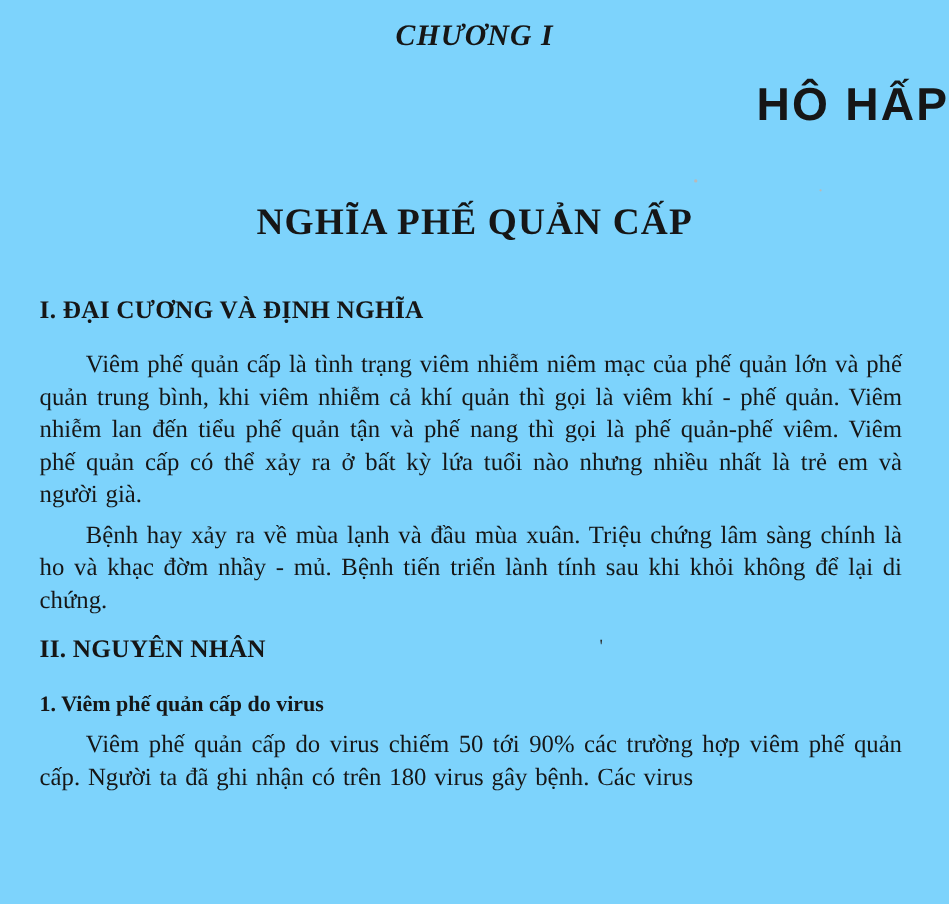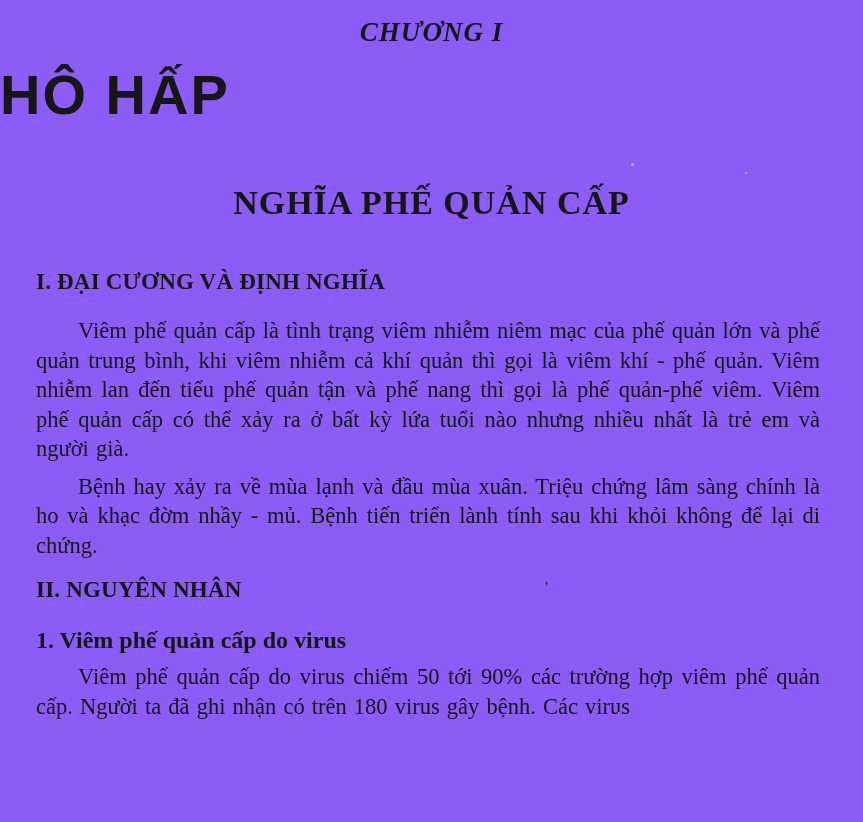--- a/index.html
+++ b/index.html
@@ -1,41 +1,41 @@
 <!DOCTYPE html>
 <html lang="vi"><head>
 <meta charset="utf-8">
 <style>
   * { margin: 0; padding: 0; box-sizing: border-box; }
   html, body { background: #ffffff; }
   .page {
     position: relative;
     width: 863px;
     height: 822px;
-    background: #8b5cf6;
+    background: #7dd3fc;
     overflow: hidden;
     color: #161616;
     font-family: "Liberation Serif", "DejaVu Serif", serif;
   }
   .chapter-label {
     margin-top: 16px;
     text-align: center;
     font-style: italic;
     font-weight: 600;
     font-size: 27px;
     line-height: 32px;
     letter-spacing: 1px;
     font-family: "Liberation Serif", "DejaVu Serif", serif;
   }
   .chapter-title {
     margin-top: 24px;
-    text-align: left;
+    text-align: right;
     font-family: "Liberation Sans", "DejaVu Sans", sans-serif;
     font-weight: 700;
-    font-size: 56px;
+    font-size: 42px;
     line-height: 46px;
     letter-spacing: 2px;
   }
   .article-title {
     margin-top: 64px;
     text-align: center;
     font-weight: 700;
     font-size: 34px;
     line-height: 42px;
     letter-spacing: 1px;
@@ -58,21 +58,21 @@
   .stray-mark {
     position: absolute;
     left: 509px;   
     top: 2px;
     font-size: 17px;
     color: #2a2a2a;
   }
   .sub-heading {
     margin-top: 22px;
     font-weight: 700;
-    font-size: 24px;
+    font-size: 20px;
     line-height: 28px;
   }
   .body-para {
     margin-top: 8px;
     text-indent: 42px;
     text-align: justify;
     font-size: 22.5px;
     line-height: 29.5px;
     word-spacing: 1.5px;
   }

